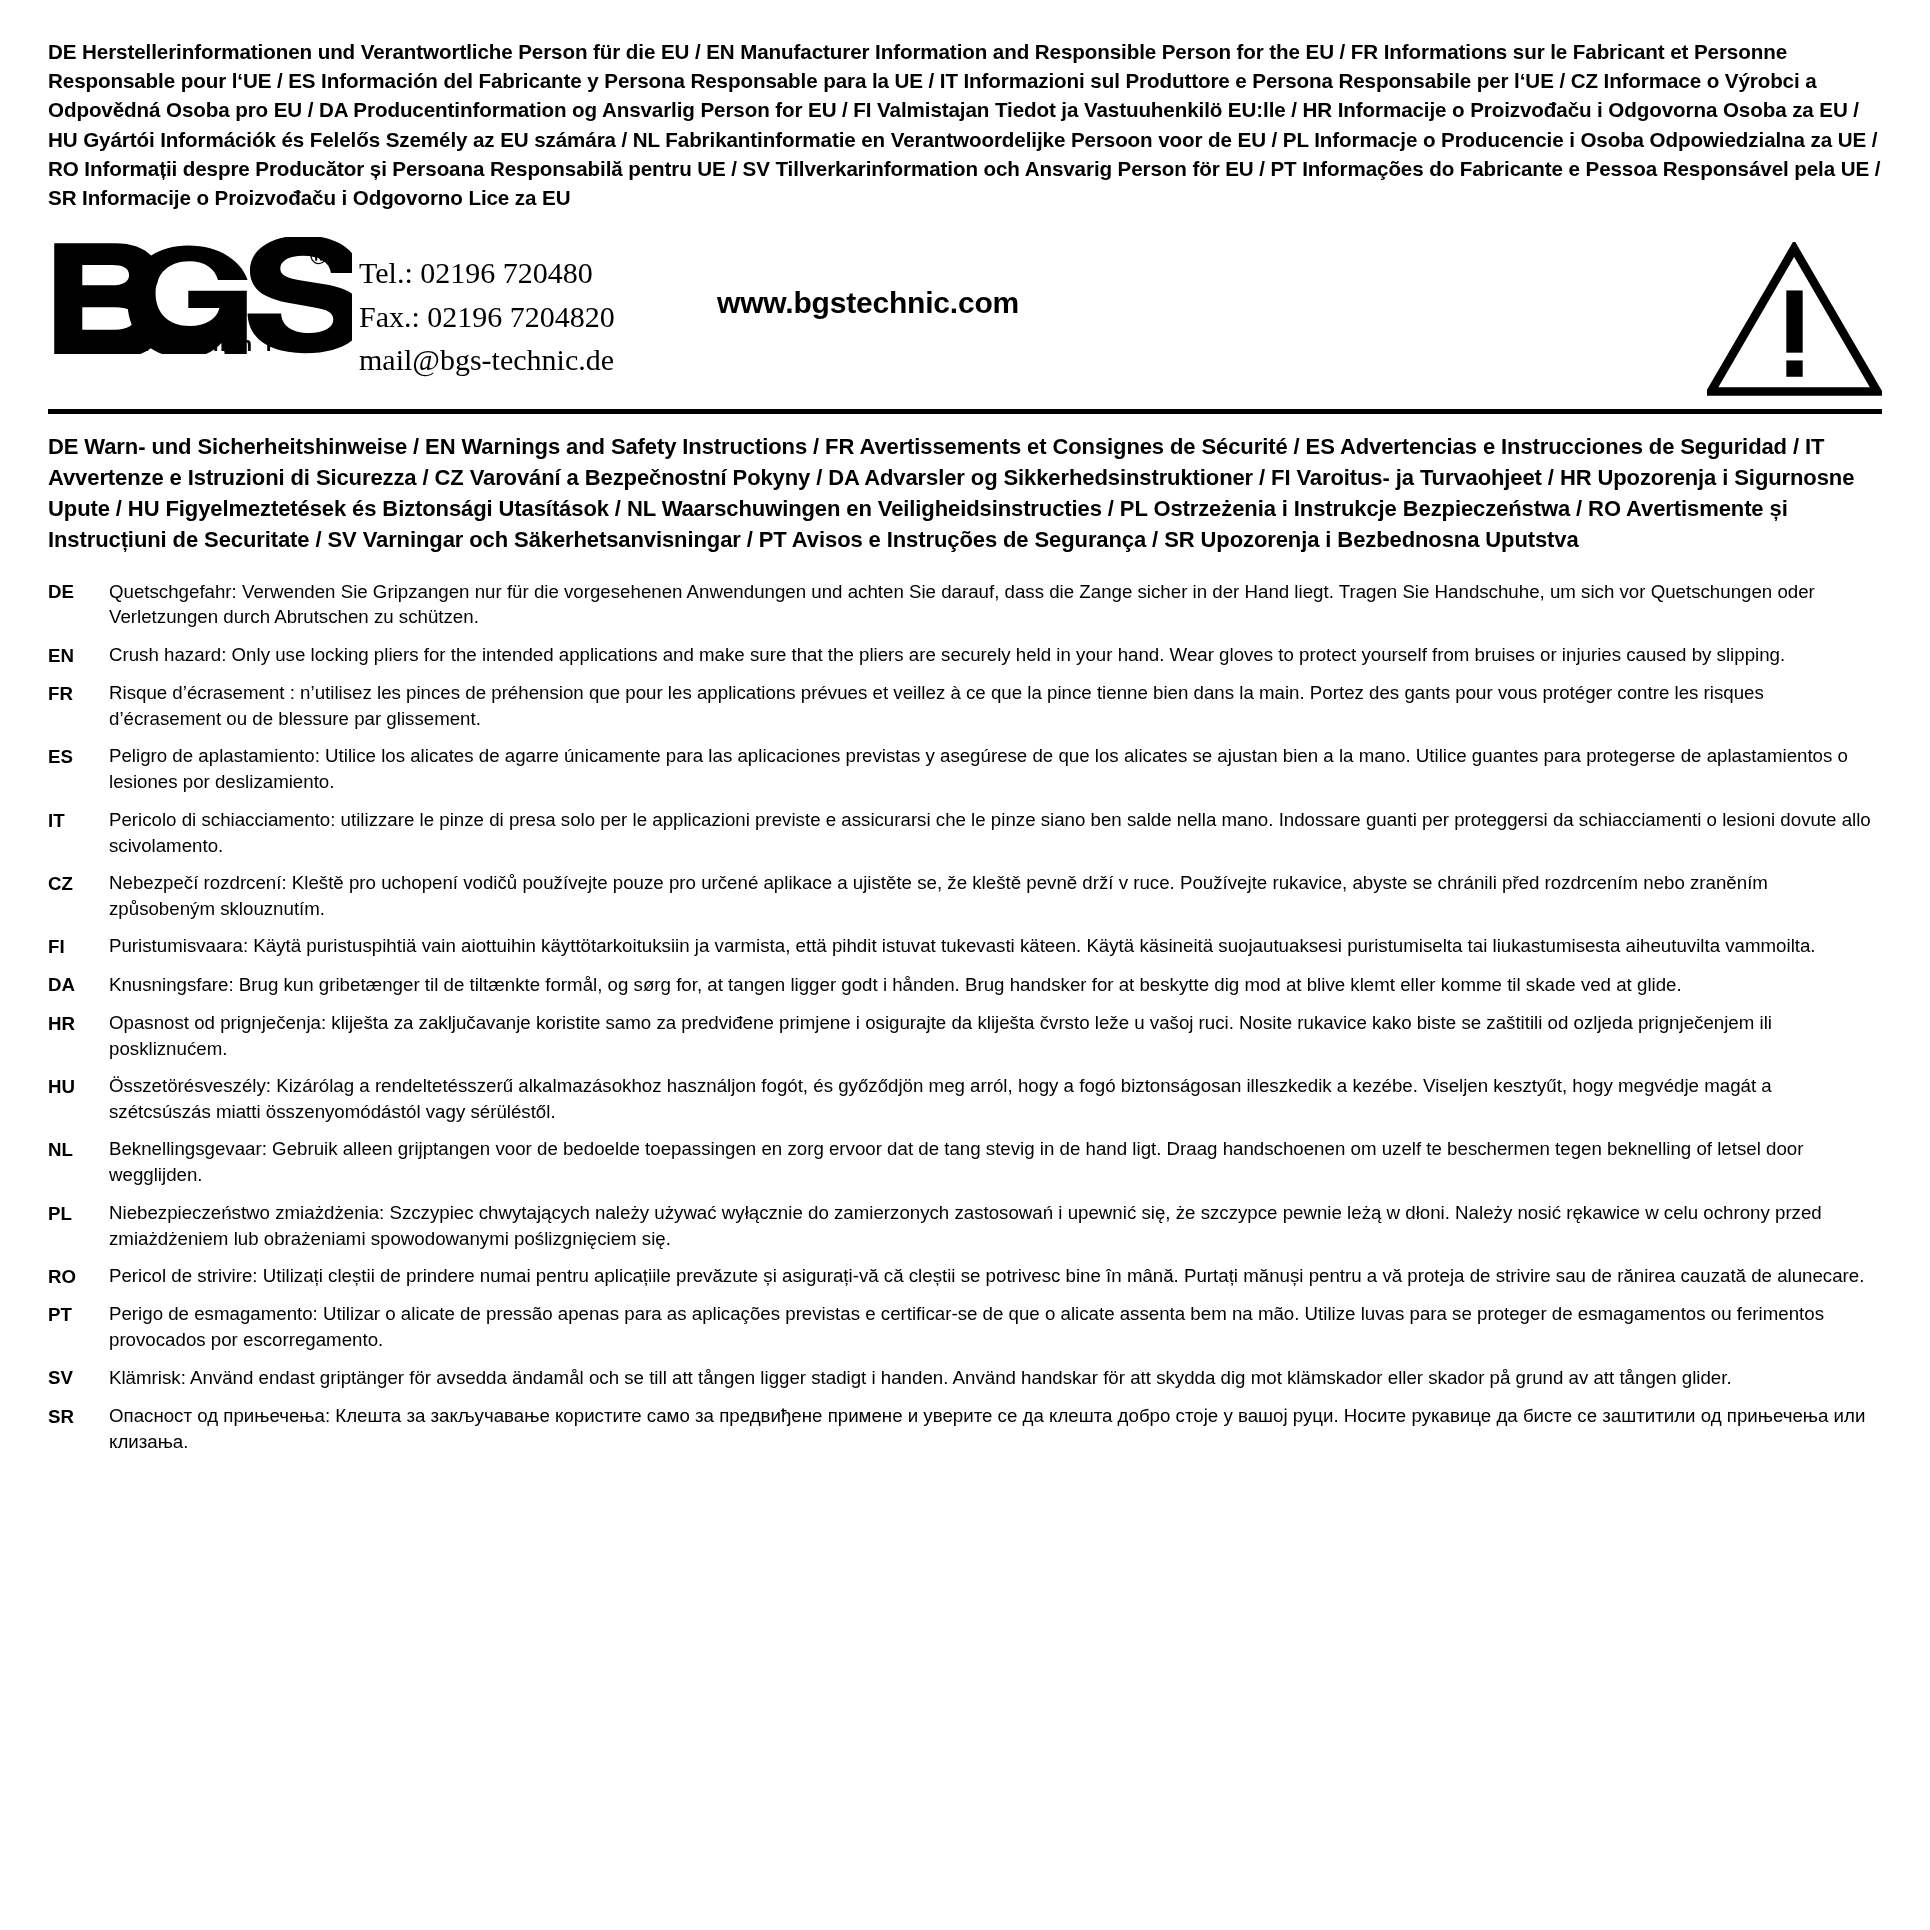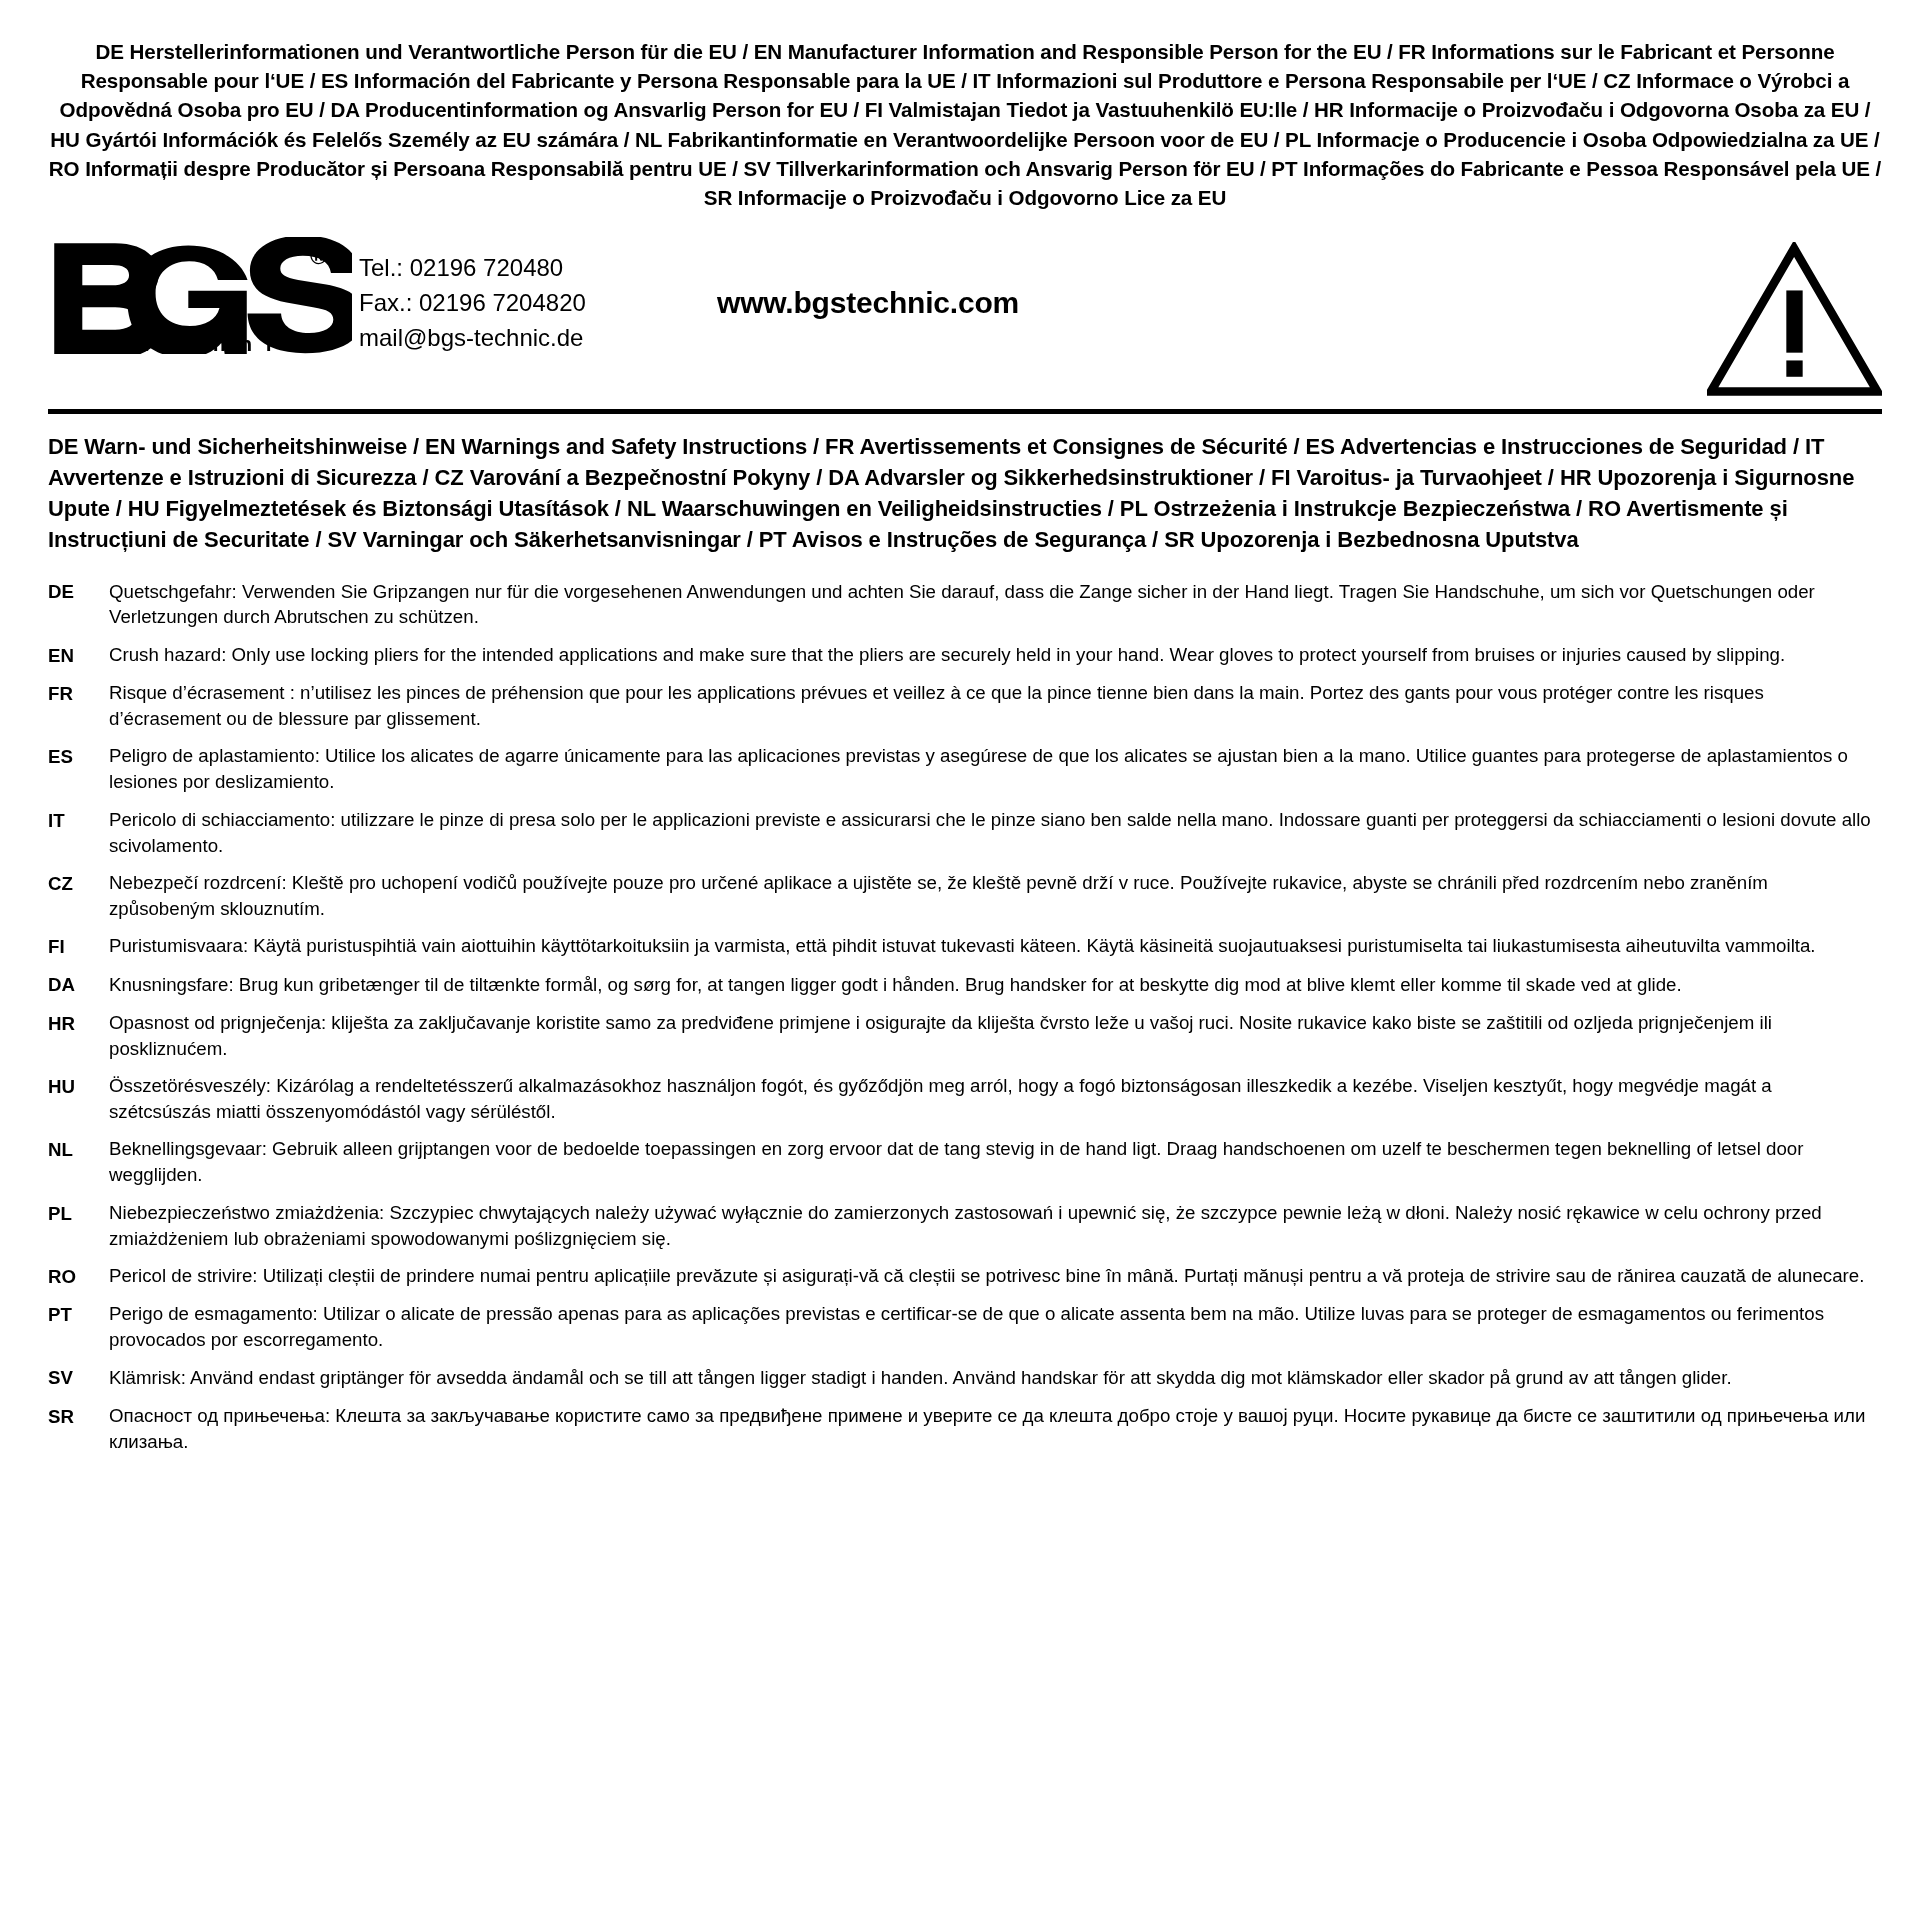--- a/index.html
+++ b/index.html
@@ -22,21 +22,21 @@
     padding: 37px 48px 0 48px;
   }
 
   
   .top-heading {
     font-size: 20.6px;
     font-weight: bold;
     line-height: 1.42;
     letter-spacing: -0.1px;
     margin: 0 0 20px 0;
-    text-align: center;
+    text-align: left;
   }
 
   
   .manu-block {
     position: relative;
     border-bottom: 5.4px solid #000;
     padding-bottom: 11px;
     margin-bottom: 17px;
     display: flex;
     align-items: flex-start;
@@ -50,23 +50,24 @@
   .logo svg { display: block; }
 
   .addr {
     flex: 0 0 389px;
     font-size: 23px;
     line-height: 1.45;
     padding-top: 18.7px;
   }
   .contact {
     flex: 0 0 358px;
-    font-size: 24px;
+    font-size: 30px;
     line-height: 1.45;
     padding-top: 18.7px;
+    font-family: Liberation Serif, serif;
   }
   .website {
     flex: 1 1 auto;
     font-size: 30px;
     font-weight: bold;
     padding-top: 54px;
     text-align: left;
     letter-spacing: -0.2px;
   }
   .warn-tri {

